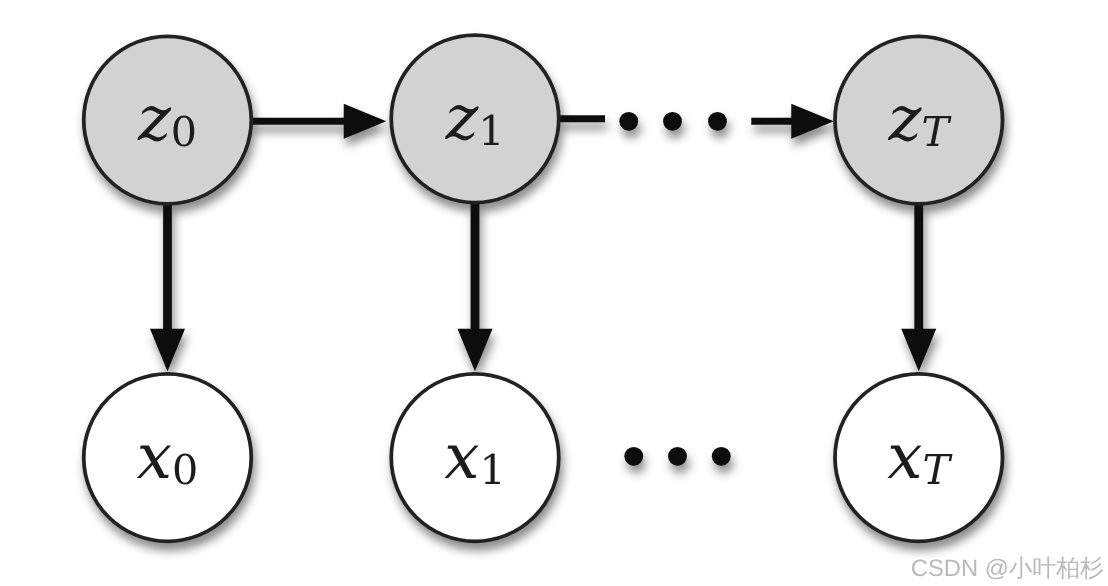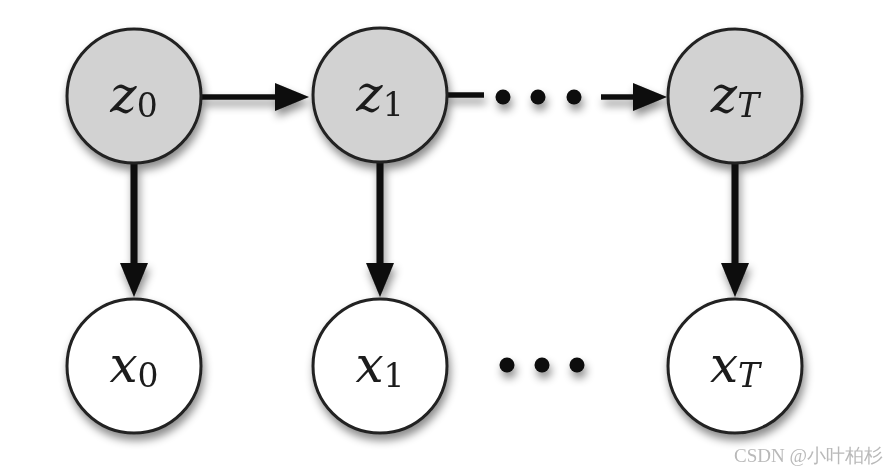--- a/index.html
+++ b/index.html
@@ -27,21 +27,20 @@
   .watermark {
     position: absolute;
     right: 3px;
     bottom: 4px;
     font-size: 19px;
     line-height: 1;
     color: #b9b9b9;
     text-shadow: 0 1px 0 #ffffff;
     white-space: nowrap;
     user-select: none;
-    font-family: Liberation Serif, serif;
   }
 </style>
 </head>
 <body>
 
 <div class="canvas">
   <svg id="diagram-svg" width="886" height="469" viewBox="0 0 886 469">
       <defs>
         <filter id="soft-shadow" x="-15%" y="-15%" width="135%" height="140%">
           <feDropShadow dx="2" dy="6" stdDeviation="4" flood-color="#000000" flood-opacity="0.45"></feDropShadow>

